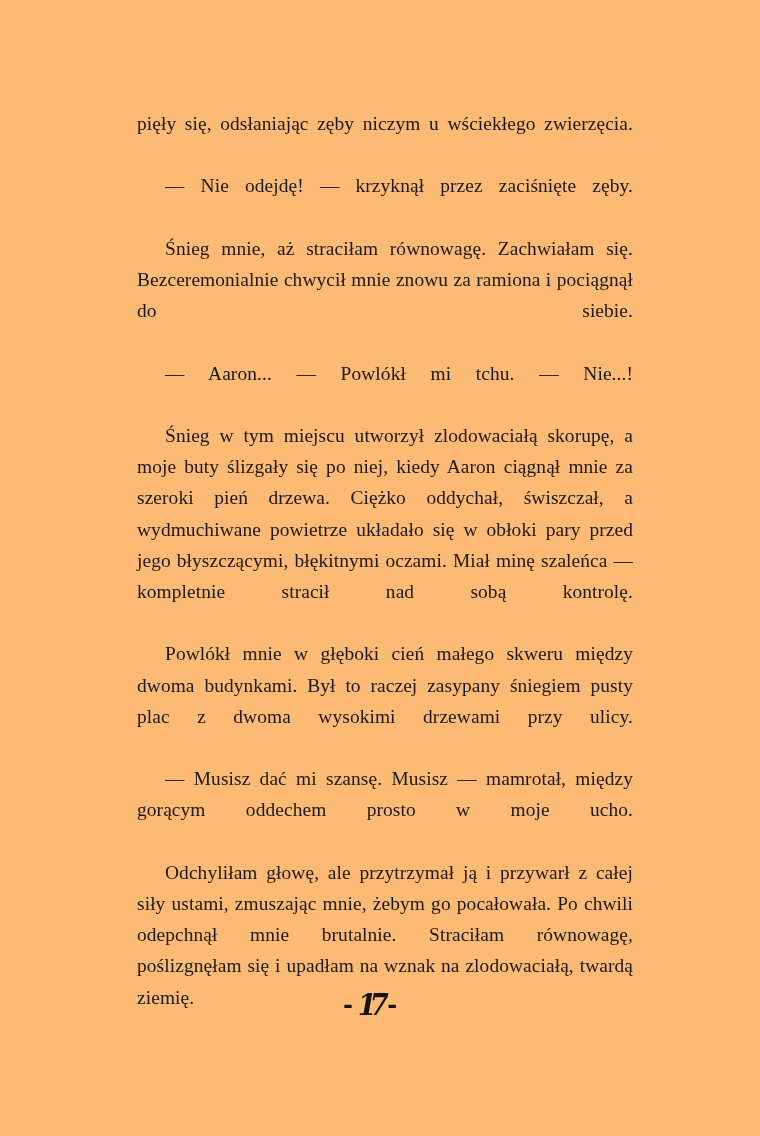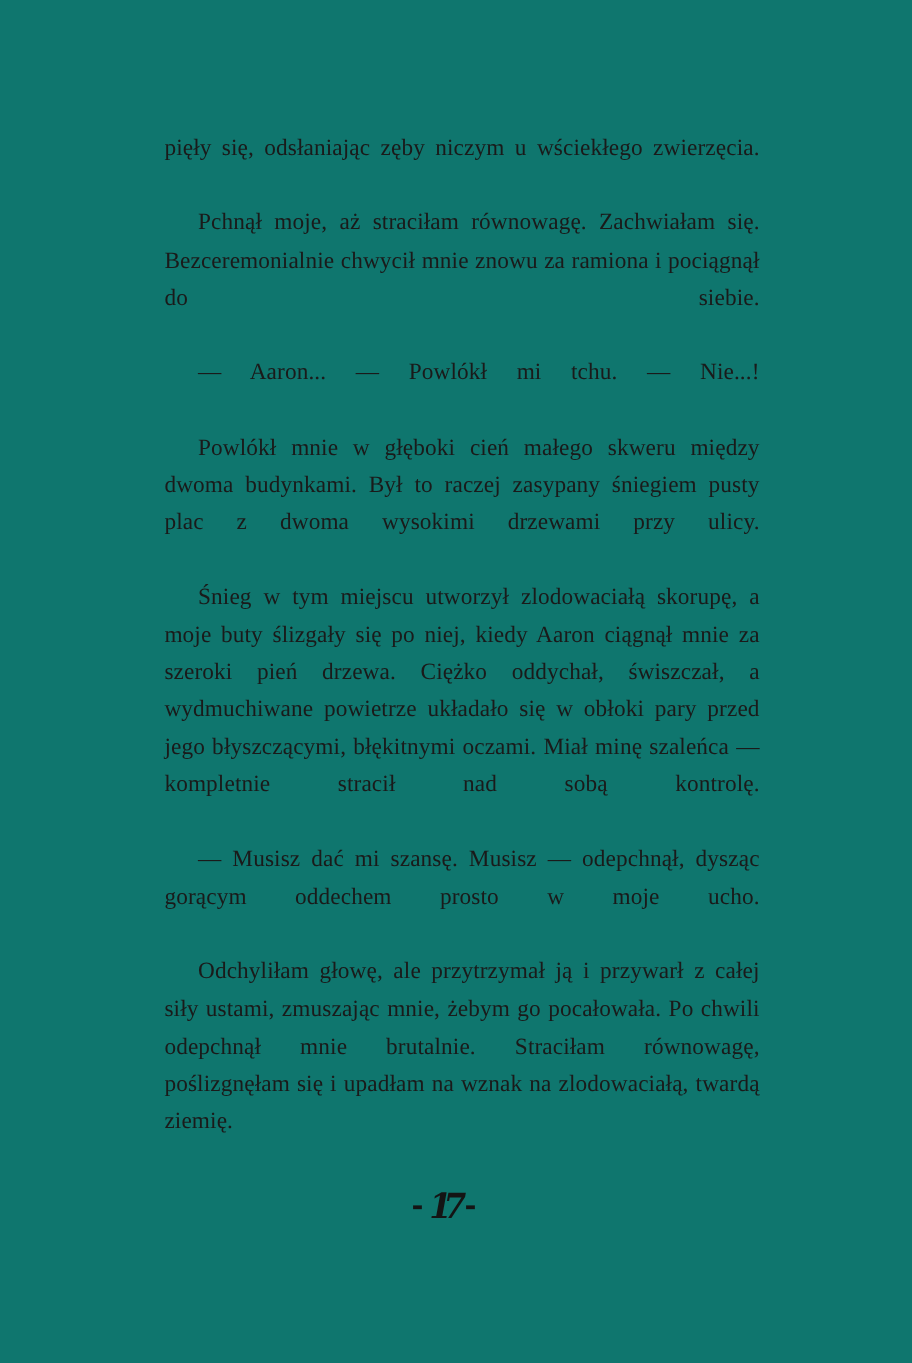--- a/index.html
+++ b/index.html
@@ -15,21 +15,21 @@
     overflow: hidden;
     position: relative;
   }
 
   .page {
     position: absolute;
     left: 0;
     top: 0;
     width: 760px;
     height: 1136px;
-    background: #0f766e;
+    background: #fdba74;
   }
 
   .text-block {
     position: absolute;
     left: 137px;
     top: 108px;
     width: 496px;
   }
 
   p.para {
@@ -87,25 +87,26 @@
     transform: scaleX(0.94);
   }
 </style>
 </head>
 <body>
 
 <div class="page">
 
   <div class="text-block">
     <p class="para no-indent">pięły się, odsłaniając zęby niczym u wściekłego zwierzęcia.</p>
-    <p class="para">Pchnął moje, aż straciłam równowagę. Zachwiałam się. Bezceremonialnie chwycił mnie znowu za ramiona i pociągnął do siebie.</p>
+    <p class="para">— Nie odejdę! — krzyknął przez zaciśnięte zęby.</p>
+    <p class="para">Śnieg mnie, aż straciłam równowagę. Zachwiałam się. Bezceremonialnie chwycił mnie znowu za ramiona i pociągnął do siebie.</p>
     <p class="para">— Aaron... — Powlókł mi tchu. — Nie...!</p>
+    <p class="para">Śnieg w tym miejscu utworzył zlodowaciałą skorupę, a moje buty ślizgały się po niej, kiedy Aaron ciągnął mnie za szeroki pień drzewa. Ciężko oddychał, świszczał, a wydmuchiwane powietrze układało się w obłoki pary przed jego błyszczącymi, błękitnymi oczami. Miał minę szaleńca — kompletnie stracił nad sobą kontrolę.</p>
     <p class="para">Powlókł mnie w głęboki cień małego skweru między dwoma budynkami. Był to raczej zasypany śniegiem pusty plac z dwoma wysokimi drzewami przy ulicy.</p>
-    <p class="para">Śnieg w tym miejscu utworzył zlodowaciałą skorupę, a moje buty ślizgały się po niej, kiedy Aaron ciągnął mnie za szeroki pień drzewa. Ciężko oddychał, świszczał, a wydmuchiwane powietrze układało się w obłoki pary przed jego błyszczącymi, błękitnymi oczami. Miał minę szaleńca — kompletnie stracił nad sobą kontrolę.</p>
-    <p class="para">— Musisz dać mi szansę. Musisz — odepchnął, dysząc gorącym oddechem prosto w moje ucho.</p>
+    <p class="para">— Musisz dać mi szansę. Musisz — mamrotał, między gorącym oddechem prosto w moje ucho.</p>
     <p class="para">Odchyliłam głowę, ale przytrzymał ją i przywarł z całej siły ustami, zmuszając mnie, żebym go pocałowała. Po chwili odepchnął mnie brutalnie. Straciłam równowagę, poślizgnęłam się i upadłam na wznak na zlodowaciałą, twardą ziemię.</p>
   </div>
 
   <div class="page-number">
     <span class="pn-dash">-</span><span class="pn-num">17</span><span class="pn-dash">-</span>
   </div>
 
 </div>
 
 </body></html>

